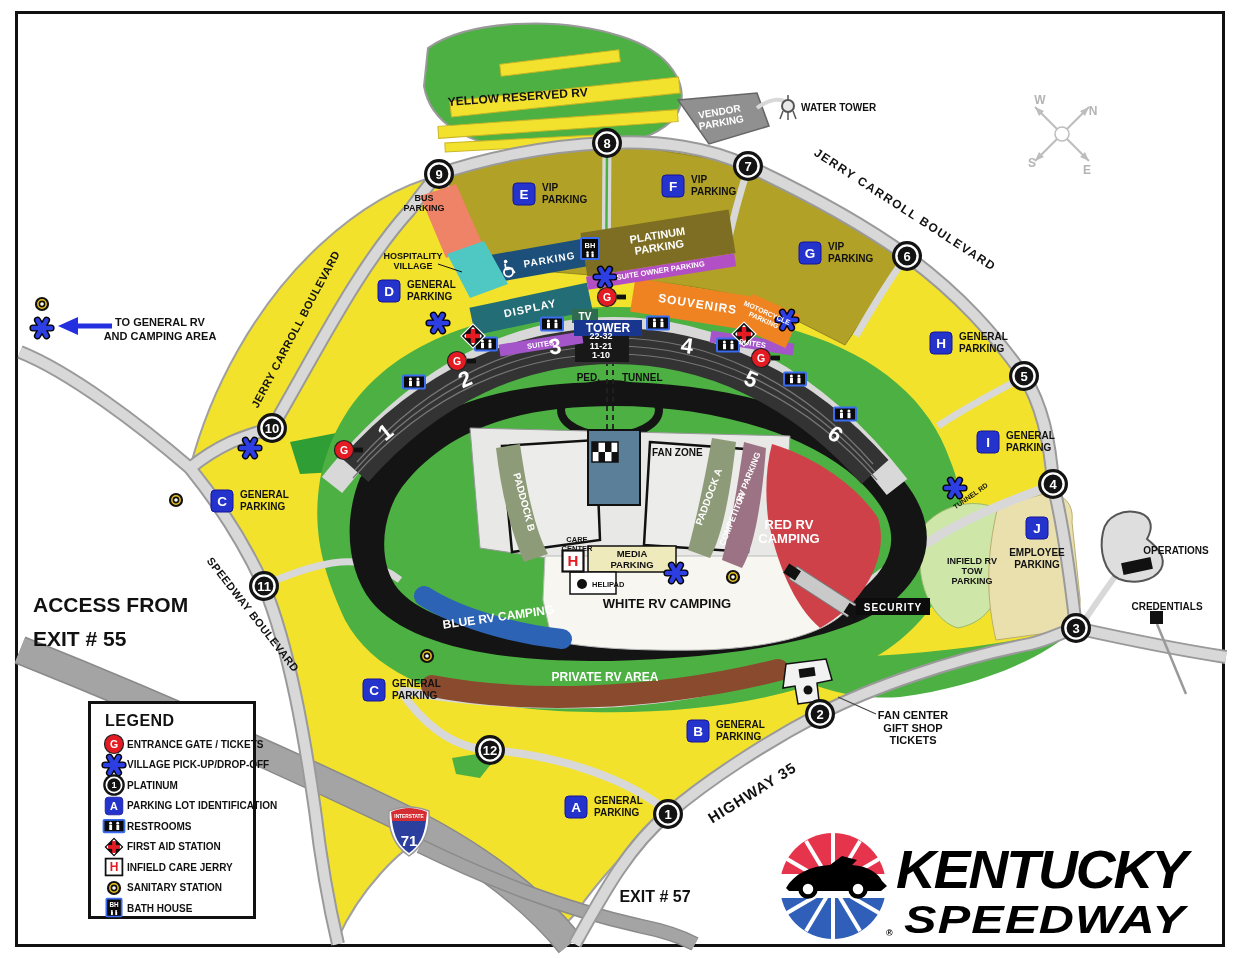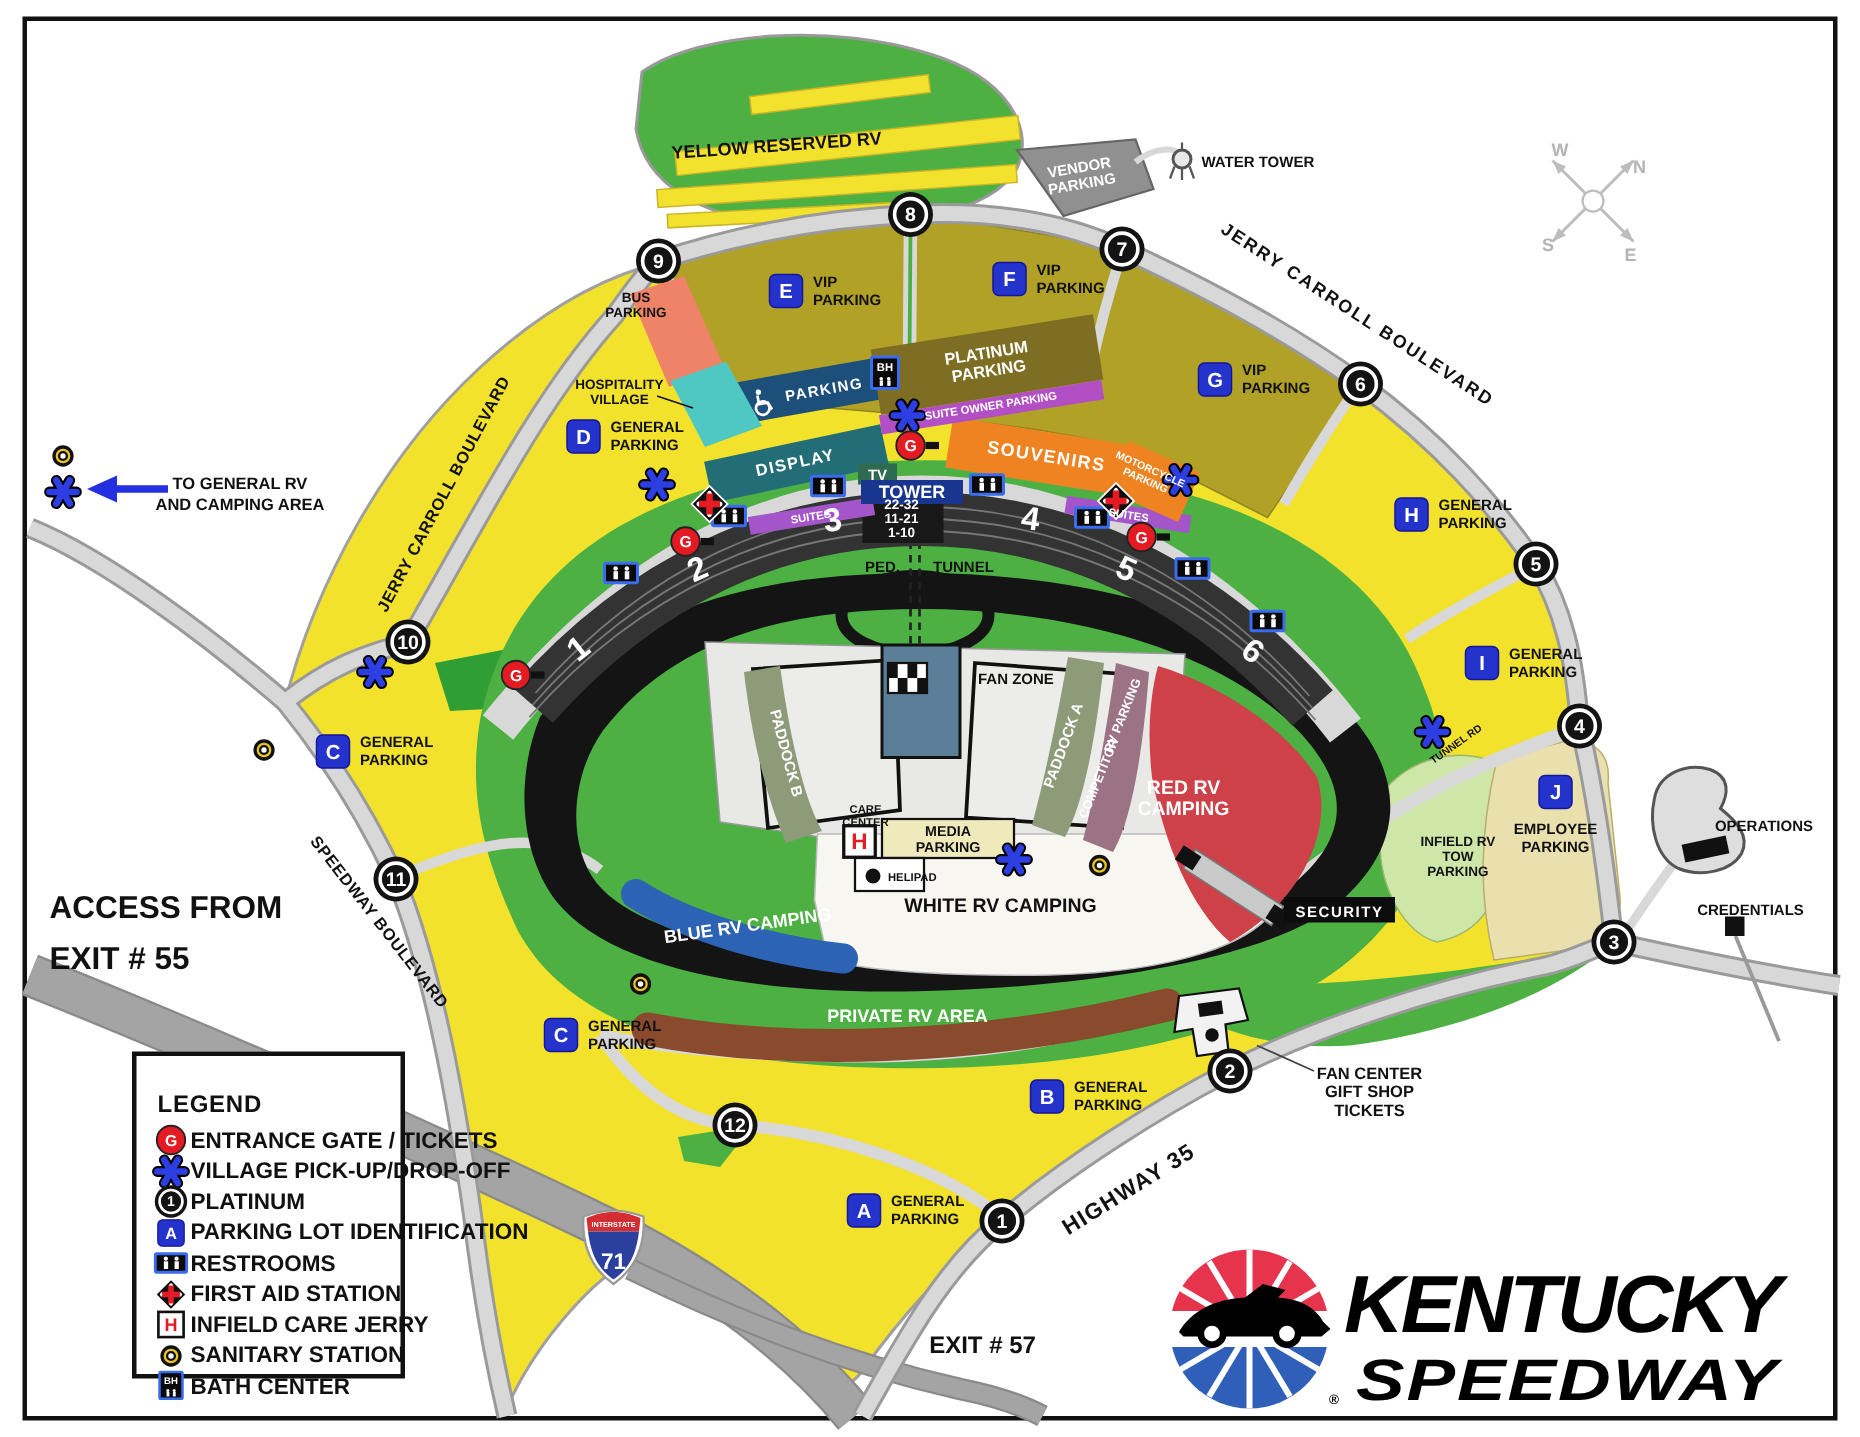--- a/index.html
+++ b/index.html
@@ -1,24 +1,24 @@
 <!DOCTYPE html>
 <html><head>
 <meta charset="utf-8">
 <style>
   html,body{margin:0;padding:0;background:#fff;}
   #stage{position:relative;width:1240px;height:958px;background:#fff;overflow:hidden;
          font-family:"Liberation Sans",sans-serif;}
   svg text{font-family:"Liberation Sans",sans-serif;font-weight:bold;}
-  #legend{position:absolute;left:88px;top:701px;width:182px;height:218px;background:#fff;
-          border:3px solid #111;box-sizing:border-box;padding:22px 8px 4px 10px;}
+  #legend{position:absolute;left:88px;top:701px;width:168px;height:218px;background:#fff;
+          border:3px solid #111;box-sizing:border-box;padding:6px 8px 4px 10px;}
   #legend .t{font-size:16px;font-weight:bold;color:#111;margin:2px 0 4px 4px;letter-spacing:.5px;}
   .lrow{display:flex;align-items:center;height:20.5px;}
   .lrow .ic{width:26px;height:20px;flex:0 0 26px;display:flex;align-items:center;justify-content:center;}
-  .lrow .lb{font-size:15px;font-weight:bold;color:#111;white-space:nowrap;}
+  .lrow .lb{font-size:10px;font-weight:bold;color:#111;white-space:nowrap;}
 </style>
 </head>
 <body>
 
 <div id="stage">
 <svg id="map" width="1240" height="958" viewBox="0 0 1240 958">
 
   <rect x="16.5" y="12.5" width="1207" height="933" fill="#ffffff" stroke="#111" stroke-width="3"></rect>
 
   <path fill="#f3e22b" stroke="#a0a0a0" stroke-width="2" d="M 190,468 C 210,390 255,305 320,245 C 360,208 400,185 440,175 C 480,158 540,146 610,141 C 660,138 715,146 750,164 C 800,188 860,222 908,256 C 958,294 995,334 1024,376 C 1044,406 1052,440 1053,484 C 1062,520 1070,574 1076,628 C 1040,640 980,652 920,665 C 880,675 845,694 820,714 C 780,744 710,782 668,814 C 635,840 600,878 575,914 C 560,932 552,928 540,918 C 510,888 460,852 425,838 C 400,848 360,890 338,938 C 328,900 320,845 312,800 C 302,722 285,640 264,586 C 242,532 212,492 190,468 Z"></path>
@@ -678,17 +678,17 @@
               <g transform="translate(0,0) scale(0.85)">
                 <rect x="-9" y="-11" width="18" height="21" rx="1" fill="#0a0a0a" stroke="#3a6cf0" stroke-width="2"></rect>
                 <text x="0" y="-1.5" font-size="7.5" fill="#fff" text-anchor="middle">BH</text>
                 <circle cx="-2.5" cy="3.5" r="1.2" fill="#fff"></circle>
                 <rect x="-3.5" y="4.6" width="2.2" height="3.6" fill="#fff"></rect>
                 <circle cx="2.5" cy="3.5" r="1.2" fill="#fff"></circle>
                 <rect x="1.5" y="4.6" width="2.2" height="3.6" fill="#fff"></rect>
               </g>
             </svg>
           </span>
-          <span class="lb">BATH CENTER</span>
+          <span class="lb">BATH HOUSE</span>
         </div>
       </div>
 </div>
 </div>
 
 </body></html>

